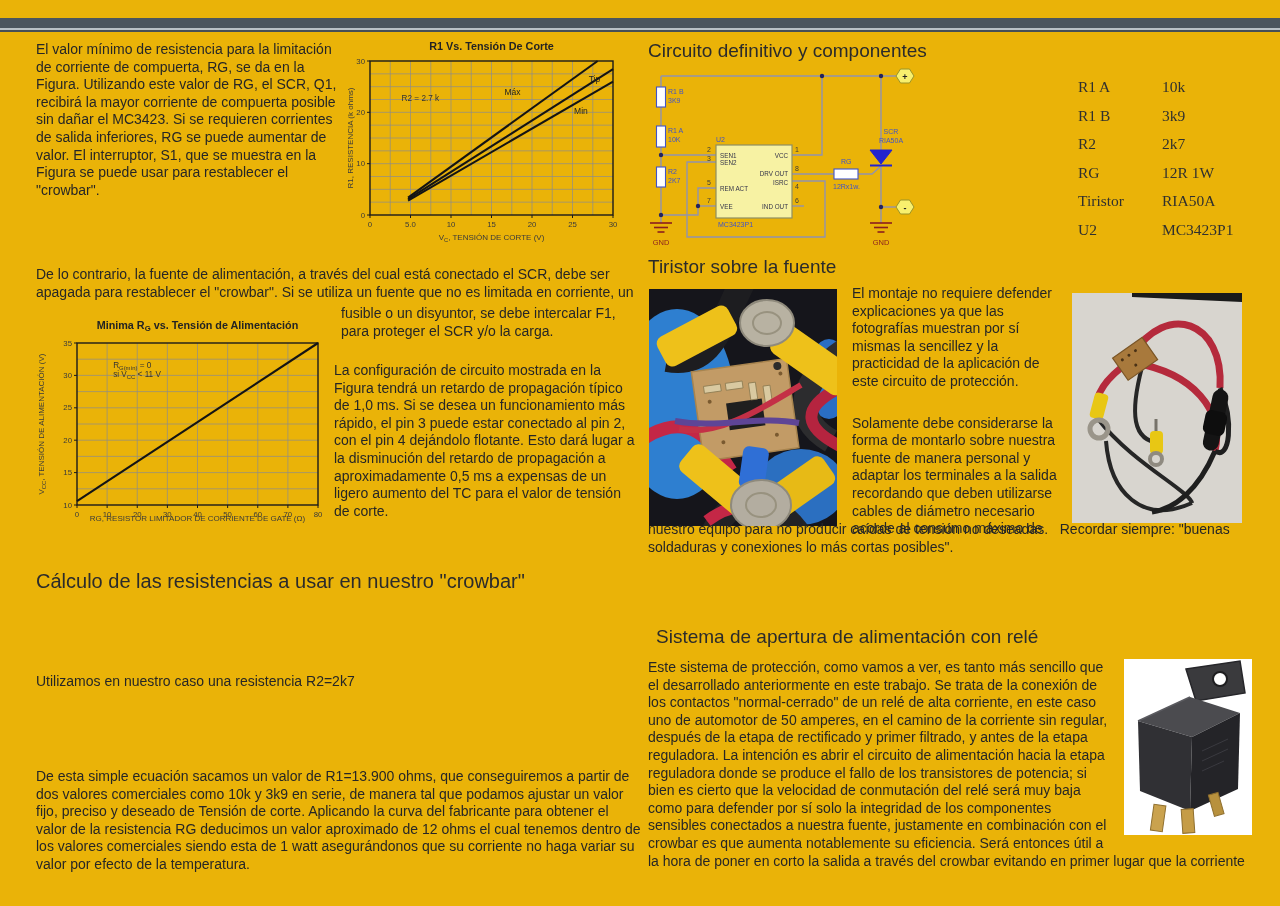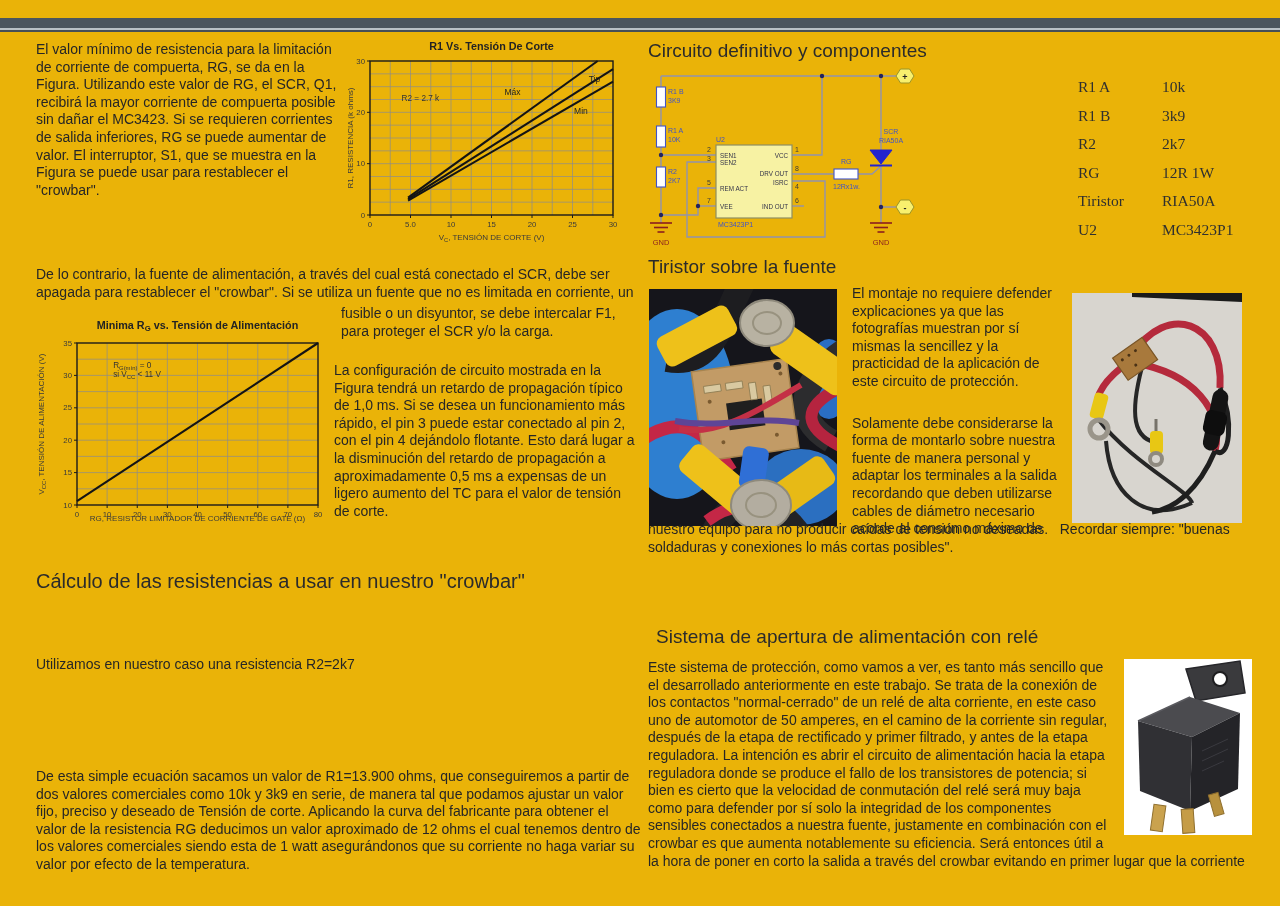--- a/index.html
+++ b/index.html
@@ -147,21 +147,21 @@
       <text x="10" y="113" font-size="8" fill="#3a3a3a" text-anchor="middle" font-weight="normal" font-family="&quot;Liberation Sans&quot;,&quot;DejaVu Sans&quot;,sans-serif" transform="rotate(-90 10 113)"><tspan>V</tspan><tspan font-size="5.76" dy="2">CC</tspan><tspan dy="-2">, TENSIÓN DE ALIMENTACIÓN (V)</tspan></text>
     </svg>
 
   <p class="abs body-text" style="left:334px;top:305px;width:300px;margin-left:7px;">fusible o un disyuntor, se debe intercalar F1, para proteger el SCR  y/o la carga.</p>
 
   <p class="abs body-text" style="left:334px;top:362px;width:302px;">La configuración de circuito mostrada en la Figura tendrá un retardo de propagación típico de 1,0 ms. Si se desea un funcionamiento más rápido, el pin 3 puede estar conectado al pin 2, con el pin 4 dejándolo flotante. Esto dará lugar a la disminución del retardo de propagación a aproximadamente 0,5 ms a expensas de un ligero aumento del TC para el valor de tensión de corte.</p>
 
   <div class="abs heading" style="left:36px;top:570px;font-size:20px;">Cálculo de las resistencias a usar en nuestro "crowbar"</div>
 
 
-  <p class="abs body-text" style="left:36px;top:656px;width:602px;">Utilizamos en nuestro caso una resistencia R2=2k7</p>
+  <p class="abs body-text" style="left:36px;top:673px;width:602px;">Utilizamos en nuestro caso una resistencia R2=2k7</p>
 
 
   <p class="abs body-text" style="left:36px;top:768px;width:606px;">De esta simple ecuación sacamos un valor de R1=13.900 ohms, que conseguiremos a partir de dos valores comerciales como 10k y 3k9 en serie, de manera tal que podamos ajustar un valor fijo, preciso y deseado de Tensión de corte.  Aplicando la curva del fabricante para obtener el valor de la resistencia RG deducimos un valor aproximado de 12 ohms el cual tenemos dentro de los valores comerciales siendo esta  de 1 watt asegurándonos que su corriente no haga variar su valor por efecto de la temperatura.</p>
 
   <div class="abs heading" style="left:648px;top:40px;">Circuito definitivo y componentes</div>
 
   <svg class="abs" style="left:648px;top:64px;" width="290" height="194" viewBox="0 0 290 194" font-family="&quot;Liberation Sans&quot;,&quot;DejaVu Sans&quot;,sans-serif">
     <g stroke="#9193af" stroke-width="1.4" fill="none">
       <path d="M13,12 H248"></path>
       <path d="M13,12 V23 M13,43 V62 M13,83 V103 M13,123 V159"></path>

